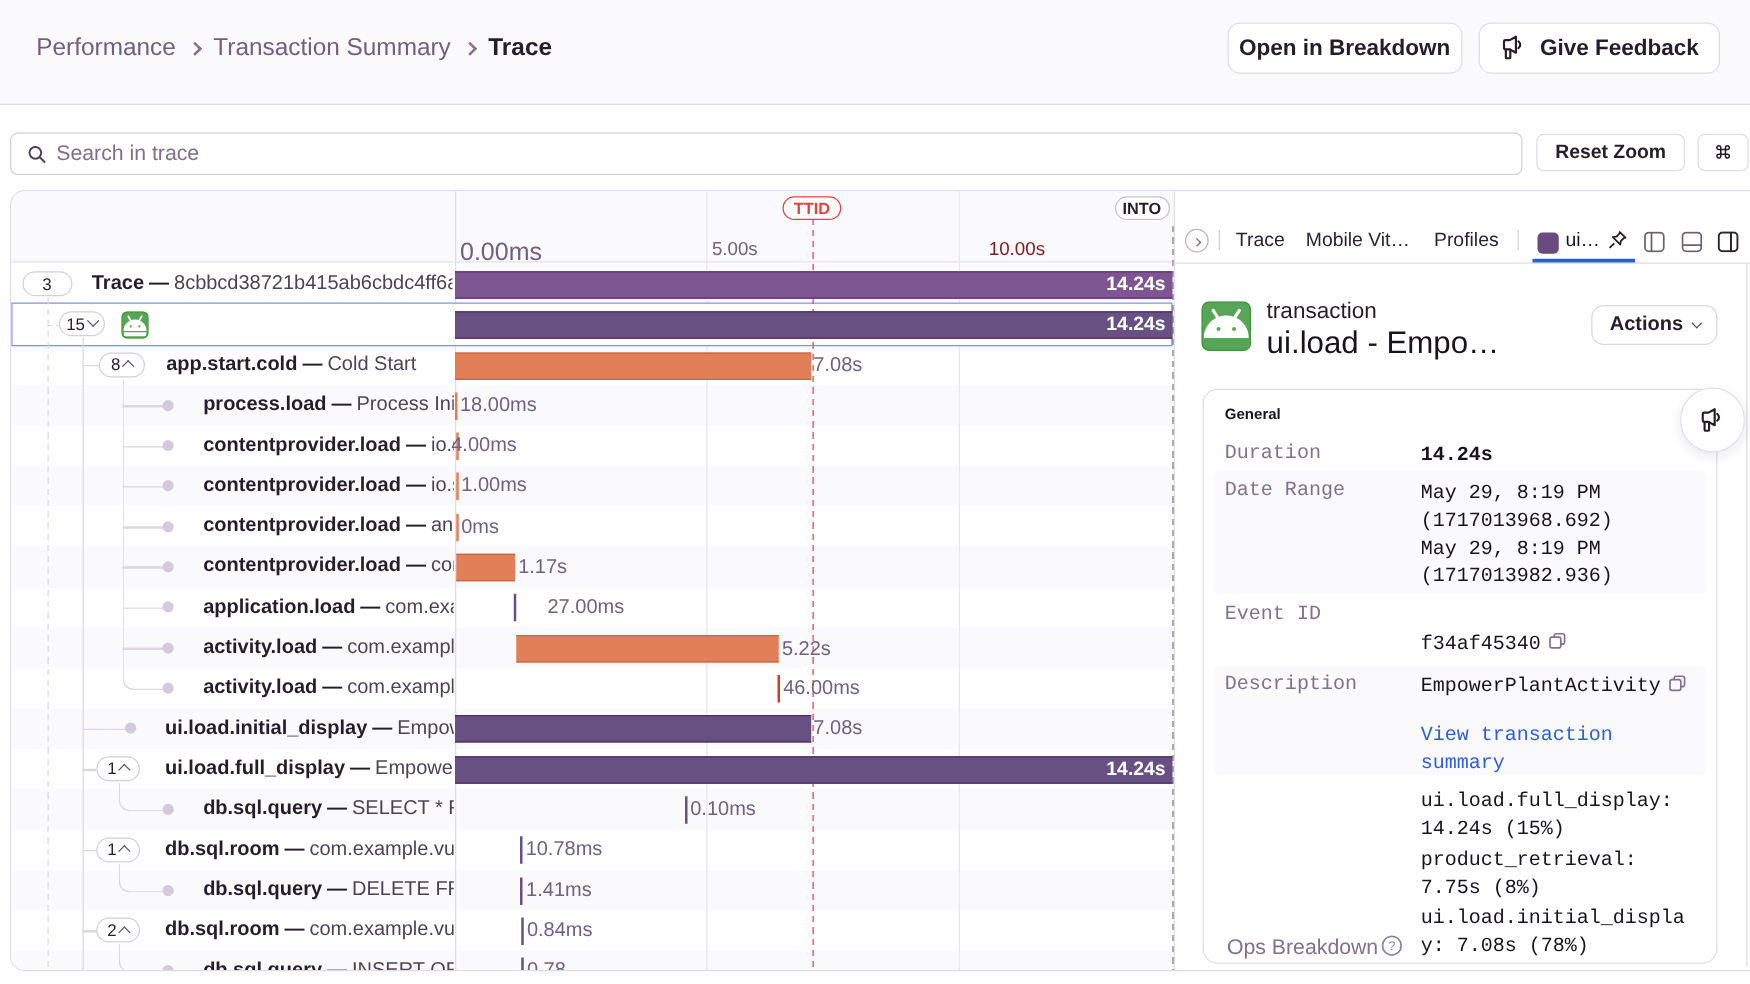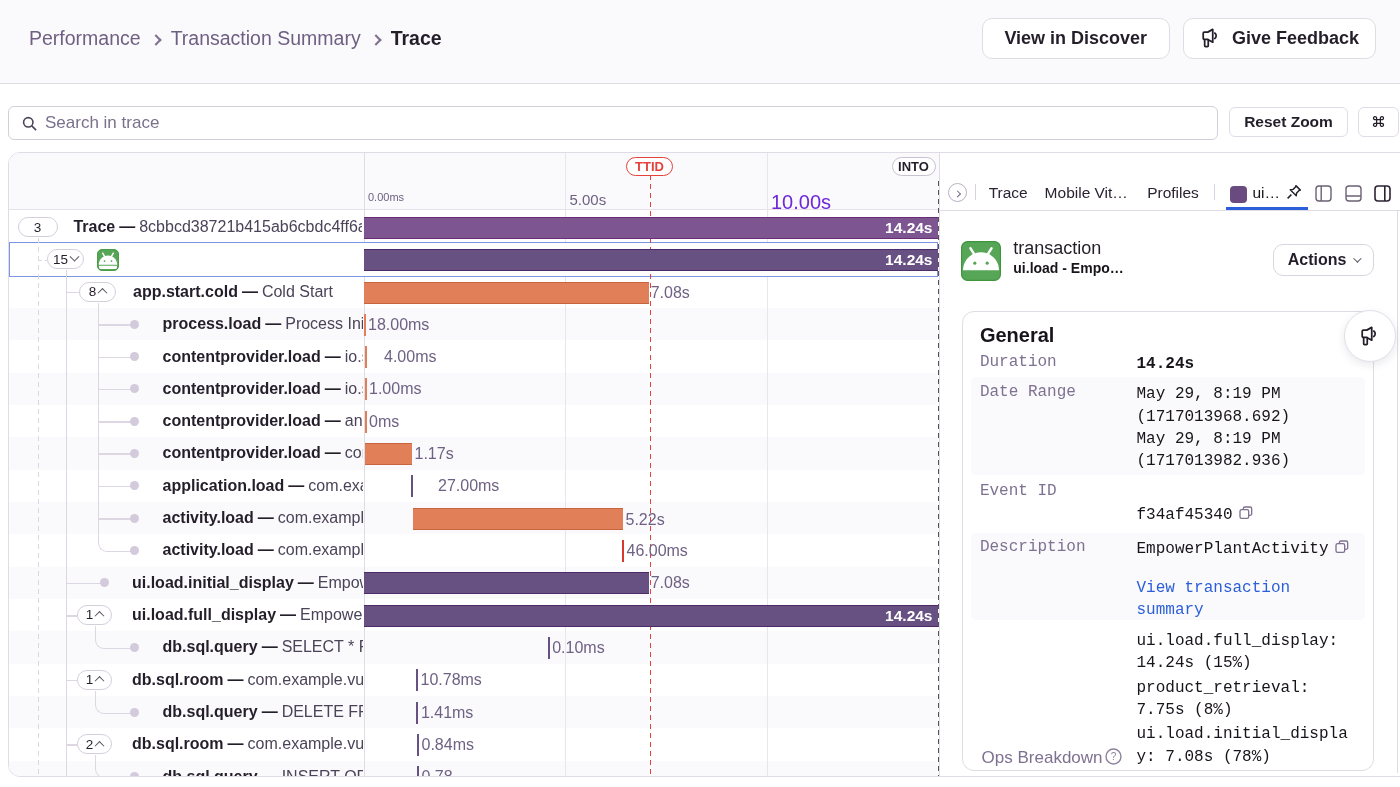--- a/index.html
+++ b/index.html
@@ -15,21 +15,21 @@
 .chev{display:inline-block;width:7px;height:7px;border-right:1.5px solid #57505e;border-bottom:1.5px solid #57505e}
 .cup{transform:rotate(-135deg) translate(-1px,-1px)}
 .cdn{transform:rotate(45deg) translate(-2px,-2px)}
 .mono{font-family:"Liberation Mono",monospace;font-size:16px;line-height:22.3px;color:#18141c}
 .key{font-family:"Liberation Mono",monospace;font-size:16px;color:#7e7191}
 .tab{position:absolute;font-size:15.5px;color:#2b2233;top:31px}
 </style></head><body>
 
 <div class="a" style="left:0;top:0;width:1400px;height:84px;background:#faf9fb;border-bottom:1px solid #e0dce5"></div>
 <div class="a" style="left:29px;top:27px;font-size:19.5px;color:#6f5f82;white-space:nowrap">Performance<span style="display:inline-block;width:8px;height:8px;border-right:2px solid #80708f;border-top:2px solid #80708f;transform:rotate(45deg);margin:0 11px 1px 11px"></span>Transaction Summary<span style="display:inline-block;width:8px;height:8px;border-right:2px solid #80708f;border-top:2px solid #80708f;transform:rotate(45deg);margin:0 11px 1px 11px"></span><span style="color:#241e2a;font-weight:700">Trace</span></div>
-<div class="a" style="background:#fff;border:1px solid #e0dce5;border-radius:10px;left:982px;top:17.5px;width:187.5px;height:41.5px;display:flex;align-items:center;justify-content:center;font-weight:700;color:#241e2a;font-size:18px">View in Discover</div>
+<div class="a" style="background:#fff;border:1px solid #e0dce5;border-radius:10px;left:982px;top:17.5px;width:187.5px;height:41.5px;display:flex;align-items:center;justify-content:center;font-weight:700;color:#241e2a;font-size:18px">Open in Breakdown</div>
 <div class="a" style="background:#fff;border:1px solid #e0dce5;border-radius:10px;left:1183px;top:17.5px;width:193px;height:41.5px;display:flex;align-items:center;justify-content:center;font-weight:700;color:#241e2a;font-size:18px;gap:10px"><svg width="22" height="22" viewBox="0 0 24 24" fill="none" stroke="#241e2a" stroke-width="1.9" stroke-linejoin="round" stroke-linecap="round">
       <path d="M8.5 5.6 L13.9 2.6 V16.6 L8.5 13.6 H4.7 a1.2 1.2 0 0 1 -1.2 -1.2 V6.8 a1.2 1.2 0 0 1 1.2 -1.2 Z"></path>
       <path d="M16.1 6.6 a3.7 3.7 0 0 1 0 6"></path>
       <path d="M5.1 13.8 V20.4 a1 1 0 0 0 1 1 h1.9 a1 1 0 0 0 1 -1 V13.8"></path>
     </svg>Give Feedback</div>
 <div class="a" style="left:8px;top:106px;width:1210px;height:34px;background:#fff;border:1px solid #d5cedb;border-radius:6px;display:flex;align-items:center;padding-left:13px;gap:8px">
 <svg width="15" height="15" viewBox="0 0 16 16" fill="none" stroke="#4b4358" stroke-width="1.7">
       <circle cx="6.7" cy="6.7" r="5"></circle>
       <path d="M10.5 10.5L15 15"></path>
     </svg>
@@ -49,38 +49,38 @@
 <div class="a" style="left:0;top:219.6px;width:929.5px;height:32.33px;background:#faf9fb"></div>
 <div class="a" style="left:0;top:284.3px;width:929.5px;height:32.33px;background:#faf9fb"></div>
 <div class="a" style="left:0;top:348.9px;width:929.5px;height:32.33px;background:#faf9fb"></div>
 <div class="a" style="left:0;top:413.6px;width:929.5px;height:32.33px;background:#faf9fb"></div>
 <div class="a" style="left:0;top:478.2px;width:929.5px;height:32.33px;background:#faf9fb"></div>
 <div class="a" style="left:0;top:542.9px;width:929.5px;height:32.33px;background:#faf9fb"></div>
 <div class="a" style="left:0;top:607.5px;width:929.5px;height:32.33px;background:#faf9fb"></div>
 <div class="a" style="left:354.5px;top:0;width:1px;height:625px;background:#e0dce5"></div>
 <div class="a" style="left:556px;top:0;width:1px;height:625px;background:#e9e5ee"></div>
 <div class="a" style="left:758px;top:0;width:1px;height:625px;background:#e9e5ee"></div>
-<div class="a" style="left:359px;top:38px;font-size:11px;color:#6f6184">0.00ms</div>
+<div class="a" style="left:359px;top:38px;font-size:20px;color:#6f6184">0.00ms</div>
 <div class="a" style="left:560.5px;top:38px;font-size:15px;color:#6f6184">5.00s</div>
-<div class="a" style="left:762px;top:38px;font-size:20px;color:#6d28d9">10.00s</div>
+<div class="a" style="left:782px;top:38px;font-size:15px;color:#7f1d1d">10.00s</div>
 <div class="a" style="left:0;top:89.3px;width:928.5px;height:34.33px;background:#fff;border:1.5px solid #7b95e0"></div>
 <div class="a" style="left:640.6px;top:22px;width:1.5px;height:603px;background:repeating-linear-gradient(to bottom,#e3433c 0 5px,transparent 5px 9px)"></div>
 <div class="a" style="left:928.5px;top:28px;width:1.5px;height:597px;background:repeating-linear-gradient(to bottom,#57505e 0 5px,transparent 5px 9px)"></div>
 <div class="a" style="left:617px;top:4px;width:47px;height:19px;background:#fff;border:1.5px solid #e3433c;border-radius:10px;color:#e3433c;font-weight:700;font-size:13px;display:flex;align-items:center;justify-content:center">TTID</div>
 <div class="a" style="left:882.5px;top:4px;width:44px;height:19px;background:#fff;border:1.5px solid #c8c1cf;border-radius:10px;color:#241e2a;font-weight:700;font-size:13px;display:flex;align-items:center;justify-content:center">INTO</div>
 <div class="bar" style="left:354.5px;top:63.8px;width:574px;background:#7d5590;border-top:1px solid #692d78;border-bottom:1px solid #692d78"></div>
 <div class="barlab" style="left:354.5px;top:63.8px;width:574px">14.24s</div>
 <div class="bar" style="left:354.5px;top:96.1px;width:574px;background:#675182;border-top:1px solid #4e2a68;border-bottom:1px solid #4e2a68"></div>
 <div class="barlab" style="left:354.5px;top:96.1px;width:574px">14.24s</div>
 <div class="bar" style="left:354.5px;top:128.5px;width:285.1px;background:#e07f58;border-top:1px solid #c9653e;border-bottom:1px solid #c9653e"></div>
 <div class="dur" style="left:641.7px;top:128.5px">7.08s</div>
 <div class="bar" style="left:354.5px;top:160.8px;width:2px;background:#e07f58"></div>
 <div class="dur" style="left:359px;top:160.8px">18.00ms</div>
 <div class="bar" style="left:355.5px;top:193.1px;width:2px;background:#e07f58"></div>
-<div class="dur" style="left:375px;top:193.1px">4.00ms</div>
+<div class="dur" style="left:352px;top:193.1px">4.00ms</div>
 <div class="bar" style="left:355.5px;top:225.4px;width:2px;background:#e07f58"></div>
 <div class="dur" style="left:360.0px;top:225.4px">1.00ms</div>
 <div class="bar" style="left:355.5px;top:257.8px;width:2px;background:#e07f58"></div>
 <div class="dur" style="left:360.0px;top:257.8px">0ms</div>
 <div class="bar" style="left:355.5px;top:290.1px;width:47px;background:#e07f58;border-top:1px solid #c9653e;border-bottom:1px solid #c9653e"></div>
 <div class="dur" style="left:405.5px;top:290.1px">1.17s</div>
 <div class="bar" style="left:402.3px;top:322.4px;width:2px;background:#675182"></div>
 <div class="dur" style="left:429px;top:322.4px">27.00ms</div>
 <div class="bar" style="left:403.5px;top:354.7px;width:210.2px;background:#e07f58;border-top:1px solid #c9653e;border-bottom:1px solid #c9653e"></div>
 <div class="dur" style="left:616.5px;top:356px">5.22s</div>
@@ -194,24 +194,24 @@
 <div class="a" style="left:1217.2px;top:54px;width:82px;height:3px;background:#2b5fd9"></div>
 <div class="a" style="left:952.3px;top:88.1px"><svg width="40" height="40" viewBox="0 0 24 24">
         <rect x="0.35" y="0.35" width="23.3" height="23.3" rx="3.6" fill="#57a657" stroke="#3e953c" stroke-width="0.7"></rect>
         <line x1="5.7" y1="4.4" x2="8.4" y2="8.6" stroke="#fff" stroke-width="1.5" stroke-linecap="round"></line>
         <line x1="18.3" y1="4.4" x2="15.6" y2="8.6" stroke="#fff" stroke-width="1.5" stroke-linecap="round"></line>
         <path d="M1.2 17.6c0-6 4.8-10.8 10.8-10.8s10.8 4.8 10.8 10.8z" fill="#fff"></path>
         <circle cx="8.3" cy="13.3" r="0.95" fill="#57a657"></circle>
         <circle cx="15.7" cy="13.3" r="0.95" fill="#57a657"></circle>
       </svg></div>
 <div class="a" style="left:1004.3px;top:84.5px;font-size:18px;color:#241e2a">transaction</div>
-<div class="a" style="left:1004.3px;top:107px;font-size:14px;font-weight:700;color:#18141c">ui.load - Empo…</div>
+<div class="a" style="left:1004.3px;top:107px;font-size:25px;font-weight:400;color:#18141c">ui.load - Empo…</div>
 <div class="a" style="left:1264.1px;top:91.3px;width:101px;height:32px;border:1px solid #dbd5e1;border-radius:10px;display:flex;align-items:center;justify-content:center;gap:7px;font-weight:700;font-size:16px;color:#241e2a">Actions<span class="chev" style="width:6px;height:6px;transform:rotate(45deg) translateY(-2px)"></span></div>
 <div class="a" style="left:952.9px;top:158.3px;width:412.5px;height:460px;border:1px solid #e0dce5;border-radius:12px;background:#fff"></div>
-<div class="a" style="left:970.9px;top:171px;font-size:20px;font-weight:700;color:#18141c">General</div>
+<div class="a" style="left:970.9px;top:171px;font-size:12px;font-weight:700;color:#18141c">General</div>
 <div class="a" style="left:961.9px;top:224.2px;width:394px;height:98px;background:#faf9fb;border-radius:5px"></div>
 <div class="a" style="left:961.9px;top:379.7px;width:394px;height:87.3px;background:#faf9fb;border-radius:5px"></div>
 <div class="a key" style="left:970.9px;top:199.7px">Duration</div>
 <div class="a mono" style="left:1127.5px;top:199.7px;font-weight:700;color:#18141c;white-space:nowrap">14.24s</div>
 <div class="a key" style="left:970.9px;top:230.2px">Date Range</div>
 <div class="a mono" style="left:1127.5px;top:230.2px;color:#18141c;white-space:nowrap">May 29, 8:19 PM</div>
 <div class="a mono" style="left:1127.5px;top:252.5px;color:#18141c;white-space:nowrap">(1717013968.692)</div>
 <div class="a mono" style="left:1127.5px;top:274.8px;color:#18141c;white-space:nowrap">May 29, 8:19 PM</div>
 <div class="a mono" style="left:1127.5px;top:297.1px;color:#18141c;white-space:nowrap">(1717013982.936)</div>
 <div class="a key" style="left:970.9px;top:328.9px">Event ID</div>

